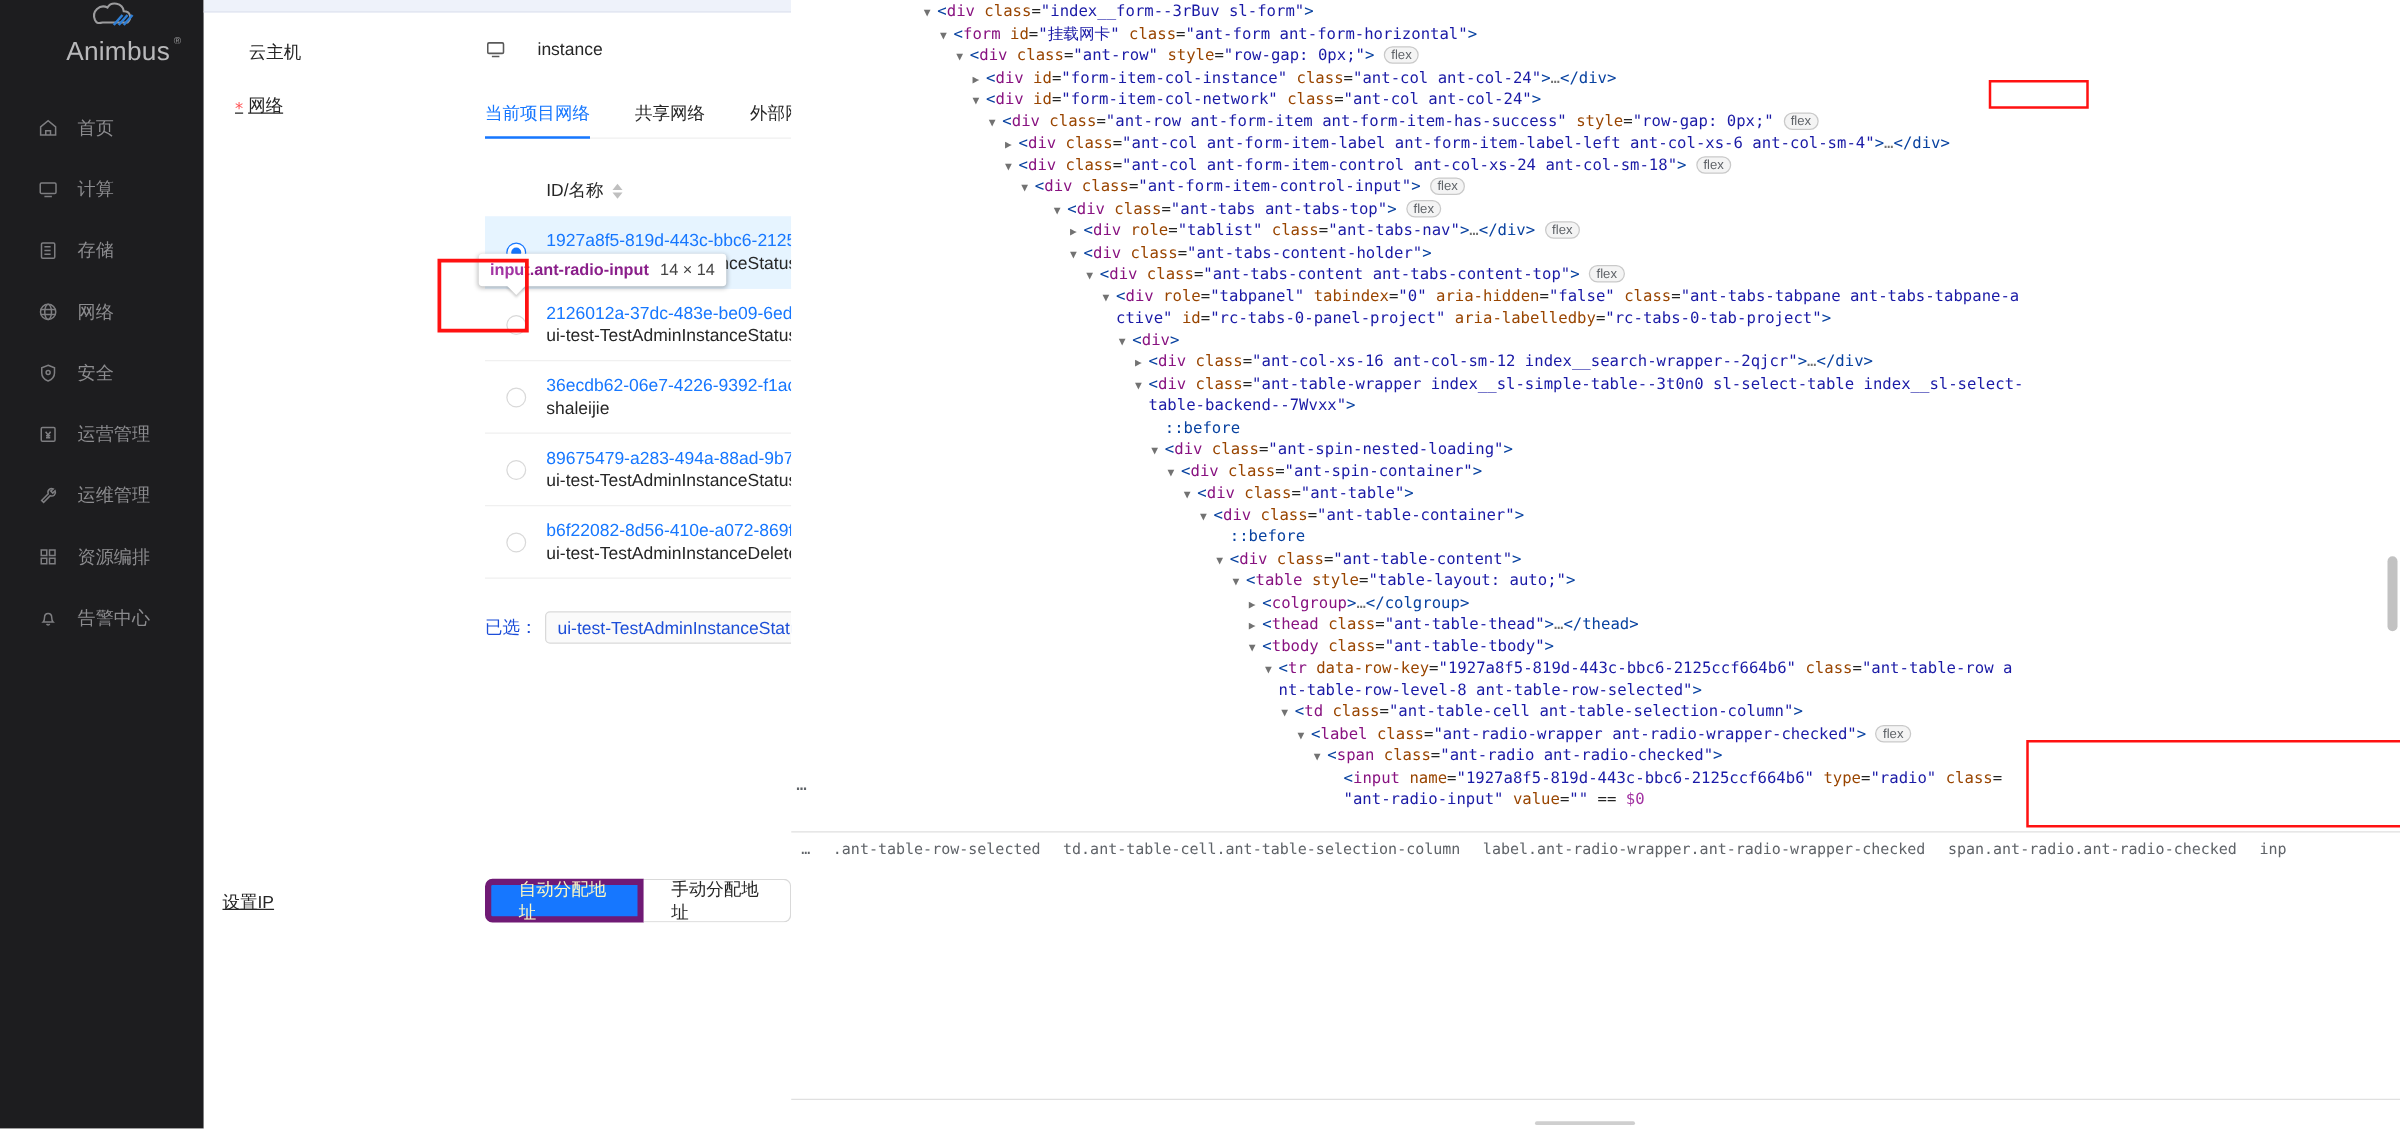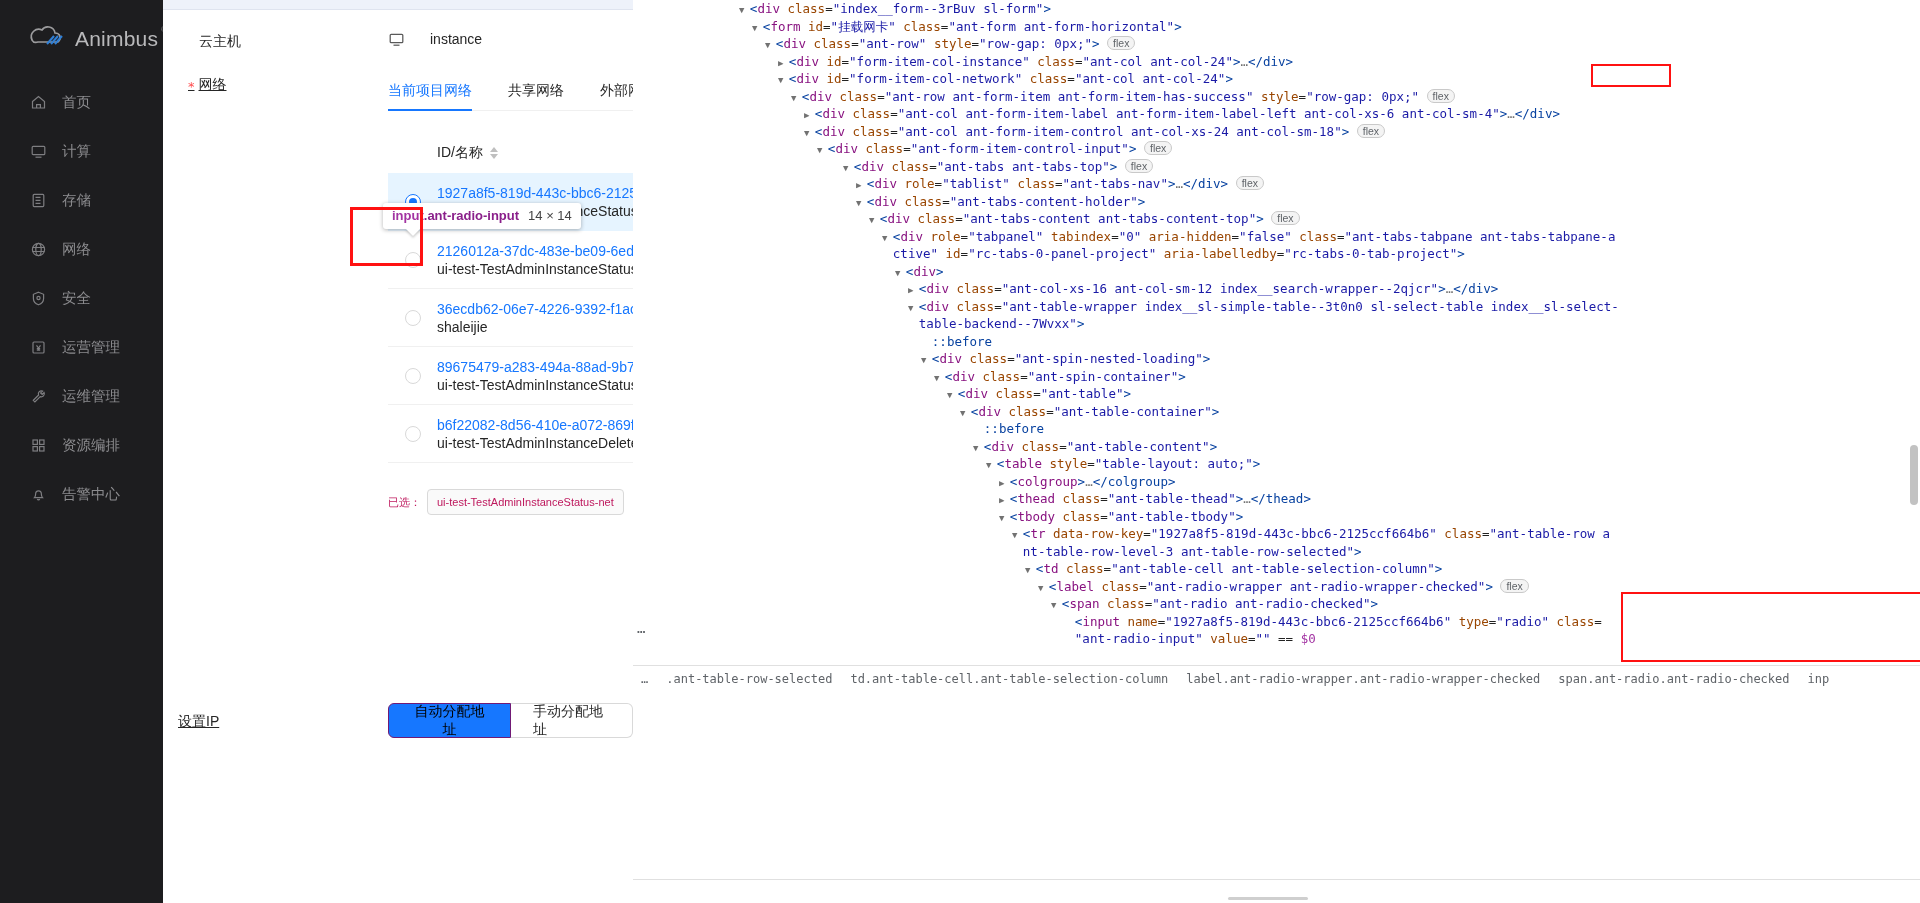--- a/index.html
+++ b/index.html
@@ -8,21 +8,21 @@
     width:1920px; height:903px;
     font-family:"Liberation Sans","DejaVu Sans",sans-serif;
     background:#fff; overflow:hidden; position:relative;
   }
 
   
   #app-area { position:absolute; left:0; top:0; width:633px; height:903px; overflow:hidden; background:#fff; }
 
   
   #sidebar { position:absolute; left:0; top:0; width:163px; height:903px; background:#1d1d1f; }
-  #logo-row { height:78px; display:flex; align-items:center; padding-left:26px; }
+  #logo-row { height:78px; display:flex; align-items:center; padding-left:26px;flex-direction:column; }
   .logo-mark { width:40px; height:30px; position:relative; margin-right:9px; flex:none; }
   .logo-text { color:#b9b9bb; font-size:21px; letter-spacing:.2px; position:relative; }
   .logo-reg { font-size:8px; position:absolute; top:-2px; right:-9px; color:#9a9a9c; }
   .nav-item { height:49px; display:flex; align-items:center; padding-left:30px; color:#8c8c8f; font-size:14.5px; cursor:pointer; }
   .nav-item .nv-ico { width:26px; flex:none; display:flex; align-items:center; color:#7e7e81; }
   .nav-item .nv-ico svg { display:block; }
   .nav-item .nv-lb { margin-left:6px; }
 
   
   #content { position:absolute; left:163px; top:0; right:0; bottom:0; background:#fff; }
@@ -57,28 +57,28 @@
   .tr { display:flex; align-items:center; min-height:58px; border-bottom:1px solid #f0f0f0; padding:7px 0; }
   .tr.sel { background:#e6f4ff; border-bottom-color:#e6f4ff; }
   .tr-radio { width:49px; flex:none; display:flex; justify-content:center; }
   .radio { width:16px; height:16px; border:1px solid #d9d9d9; border-radius:50%; background:#fff; position:relative; }
   .radio.on { border-color:#1677ff; }
   .radio.on:after { content:""; position:absolute; left:3px; top:3px; width:8px; height:8px; border-radius:50%; background:#1677ff; }
   .cell { min-width:0; }
   .cell .id { color:#1677ff; font-size:14px; white-space:nowrap; }
   .cell .nm { color:#262626; font-size:14px; white-space:nowrap; margin-top:3px; }
 
-  .chosen { margin-top:26px; display:flex; align-items:center; font-size:11px; color:#be185d; }
+  .chosen { margin-top:26px; display:flex; align-items:center; font-size:14px; color:#1d4ed8; }
   .chosen-tag { margin-left:6px; border:1px solid #d9d9d9; background:#fafafa; border-radius:4px;
                 height:26px; display:flex; align-items:center; padding:0 9px; white-space:nowrap; }
 
   #lb-setip { position:absolute; left:15px; top:713px; font-size:14px; color:#262626;text-decoration:underline; }
   .btn-group { position:absolute; left:225px; top:703px; display:flex; }
   .btn { height:35px; display:flex; align-items:center; padding:0 22px; font-size:14px; cursor:pointer; }
-  .btn.primary { background:#1677ff; color:#000000; border:1px solid #701a75; border-radius:6px 0 0 6px;text-align:center; }
+  .btn.primary { background:#1677ff; color:#fef9c3; border:5px solid #701a75; border-radius:6px 0 0 6px; }
   .btn.ghost { background:#fff; color:#262626; border:1px solid #d9d9d9; border-left:0; border-radius:0 6px 6px 0; }
 
   
   #insp-tip { position:absolute; left:383px; top:203px; background:#fff; border-radius:3px;
               box-shadow:0 1px 4px rgba(0,0,0,.30); padding:5px 9px 6px; font-size:13px;
               font-family:"Liberation Sans",sans-serif; white-space:nowrap; z-index:40; }
   #insp-tip .t-el { color:#a233a2; font-weight:bold; }
   #insp-tip .t-cls { color:#8a1f8a; font-weight:bold; }
   #insp-tip .t-dim { color:#444; margin-left:9px; font-weight:normal; }
   #insp-tip:after { content:""; position:absolute; left:22px; bottom:-7px; width:0; height:0;
@@ -356,21 +356,21 @@
       <div class="ln" style="padding-left: 301px;"><span class="tw">▼ </span><span class="pc">&lt;</span><span class="tg">div</span> <span class="at">class</span>=<span class="av">"ant-spin-container"</span><span class="pc">&gt;</span></div>
       <div class="ln" style="padding-left: 314px;"><span class="tw">▼ </span><span class="pc">&lt;</span><span class="tg">div</span> <span class="at">class</span>=<span class="av">"ant-table"</span><span class="pc">&gt;</span></div>
       <div class="ln" style="padding-left: 327px;"><span class="tw">▼ </span><span class="pc">&lt;</span><span class="tg">div</span> <span class="at">class</span>=<span class="av">"ant-table-container"</span><span class="pc">&gt;</span></div>
       <div class="ln" style="padding-left: 340px;"><span class="tw">&nbsp;&nbsp;</span><span class="pc">::before</span></div>
       <div class="ln" style="padding-left: 340px;"><span class="tw">▼ </span><span class="pc">&lt;</span><span class="tg">div</span> <span class="at">class</span>=<span class="av">"ant-table-content"</span><span class="pc">&gt;</span></div>
       <div class="ln" style="padding-left: 353px;"><span class="tw">▼ </span><span class="pc">&lt;</span><span class="tg">table</span> <span class="at">style</span>=<span class="av">"table-layout: auto;"</span><span class="pc">&gt;</span></div>
       <div class="ln" style="padding-left: 366px;"><span class="tw">▶ </span><span class="pc">&lt;</span><span class="tg">colgroup</span><span class="pc">&gt;</span><span class="pp">…</span><span class="pc">&lt;/colgroup&gt;</span></div>
       <div class="ln" style="padding-left: 366px;"><span class="tw">▶ </span><span class="pc">&lt;</span><span class="tg">thead</span> <span class="at">class</span>=<span class="av">"ant-table-thead"</span><span class="pc">&gt;</span><span class="pp">…</span><span class="pc">&lt;/thead&gt;</span></div>
       <div class="ln" style="padding-left: 366px;"><span class="tw">▼ </span><span class="pc">&lt;</span><span class="tg">tbody</span> <span class="at">class</span>=<span class="av">"ant-table-tbody"</span><span class="pc">&gt;</span></div>
       <div class="ln" style="padding-left: 379px;"><span class="tw">▼ </span><span class="pc">&lt;</span><span class="tg">tr</span> <span class="at">data-row-key</span>=<span class="av">"1927a8f5-819d-443c-bbc6-2125ccf664b6"</span> <span class="at">class</span>=<span class="av">"ant-table-row a</span></div>
-      <div class="ln" style="padding-left: 379px;"><span class="tw">&nbsp;&nbsp;</span><span class="av">nt-table-row-level-3 ant-table-row-selected"</span><span class="pc">&gt;</span></div>
+      <div class="ln" style="padding-left: 379px;"><span class="tw">&nbsp;&nbsp;</span><span class="av">nt-table-row-level-8 ant-table-row-selected"</span><span class="pc">&gt;</span></div>
       <div class="ln" style="padding-left: 392px;"><span class="tw">▼ </span><span class="pc">&lt;</span><span class="tg">td</span> <span class="at">class</span>=<span class="av">"ant-table-cell ant-table-selection-column"</span><span class="pc">&gt;</span></div>
       <div class="ln" style="padding-left: 405px;"><span class="tw">▼ </span><span class="pc">&lt;</span><span class="tg">label</span> <span class="at">class</span>=<span class="av">"ant-radio-wrapper ant-radio-wrapper-checked"</span><span class="pc">&gt;</span> <span class="flexbadge">flex</span></div>
       <div class="ln" style="padding-left: 418px;"><span class="tw">▼ </span><span class="pc">&lt;</span><span class="tg">span</span> <span class="at">class</span>=<span class="av">"ant-radio ant-radio-checked"</span><span class="pc">&gt;</span></div>
       <div class="ln" style="padding-left: 431px;"><span class="tw">&nbsp;&nbsp;</span><span class="pc">&lt;</span><span class="tg">input</span> <span class="at">name</span>=<span class="av">"1927a8f5-819d-443c-bbc6-2125ccf664b6"</span> <span class="at">type</span>=<span class="av">"radio"</span> <span class="at">class</span>=</div>
       <div class="ln" style="padding-left: 431px;"><span class="tw">&nbsp;&nbsp;</span><span class="av">"ant-radio-input"</span> <span class="at">value</span>=<span class="av">""</span> == <span style="color:#a233a2">$0</span></div>
     </div>
 
   <div id="red-box-dom"></div>
   <div id="red-box-sel"></div>
   <div id="scroll-thumb"></div>

